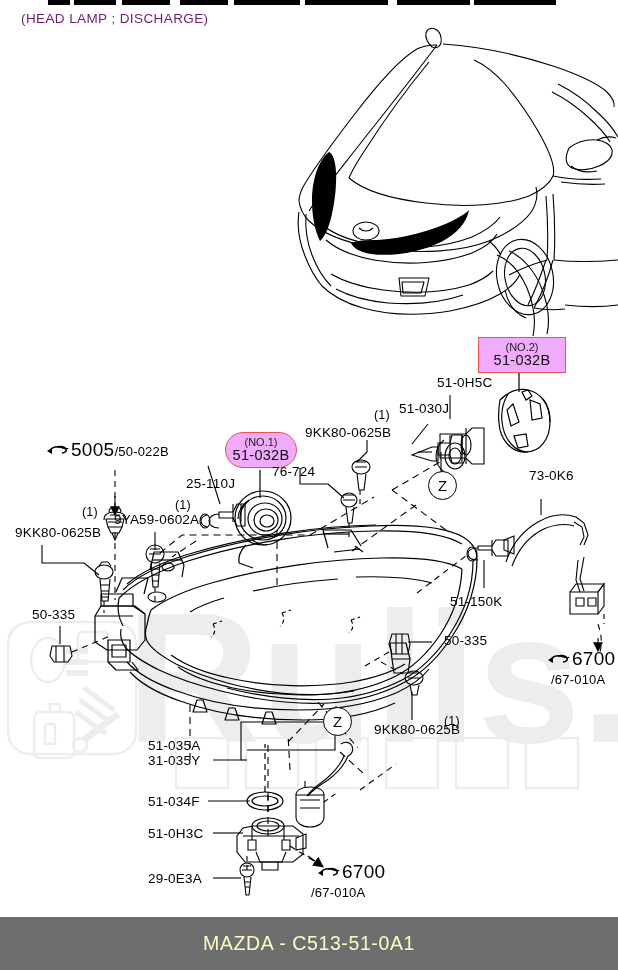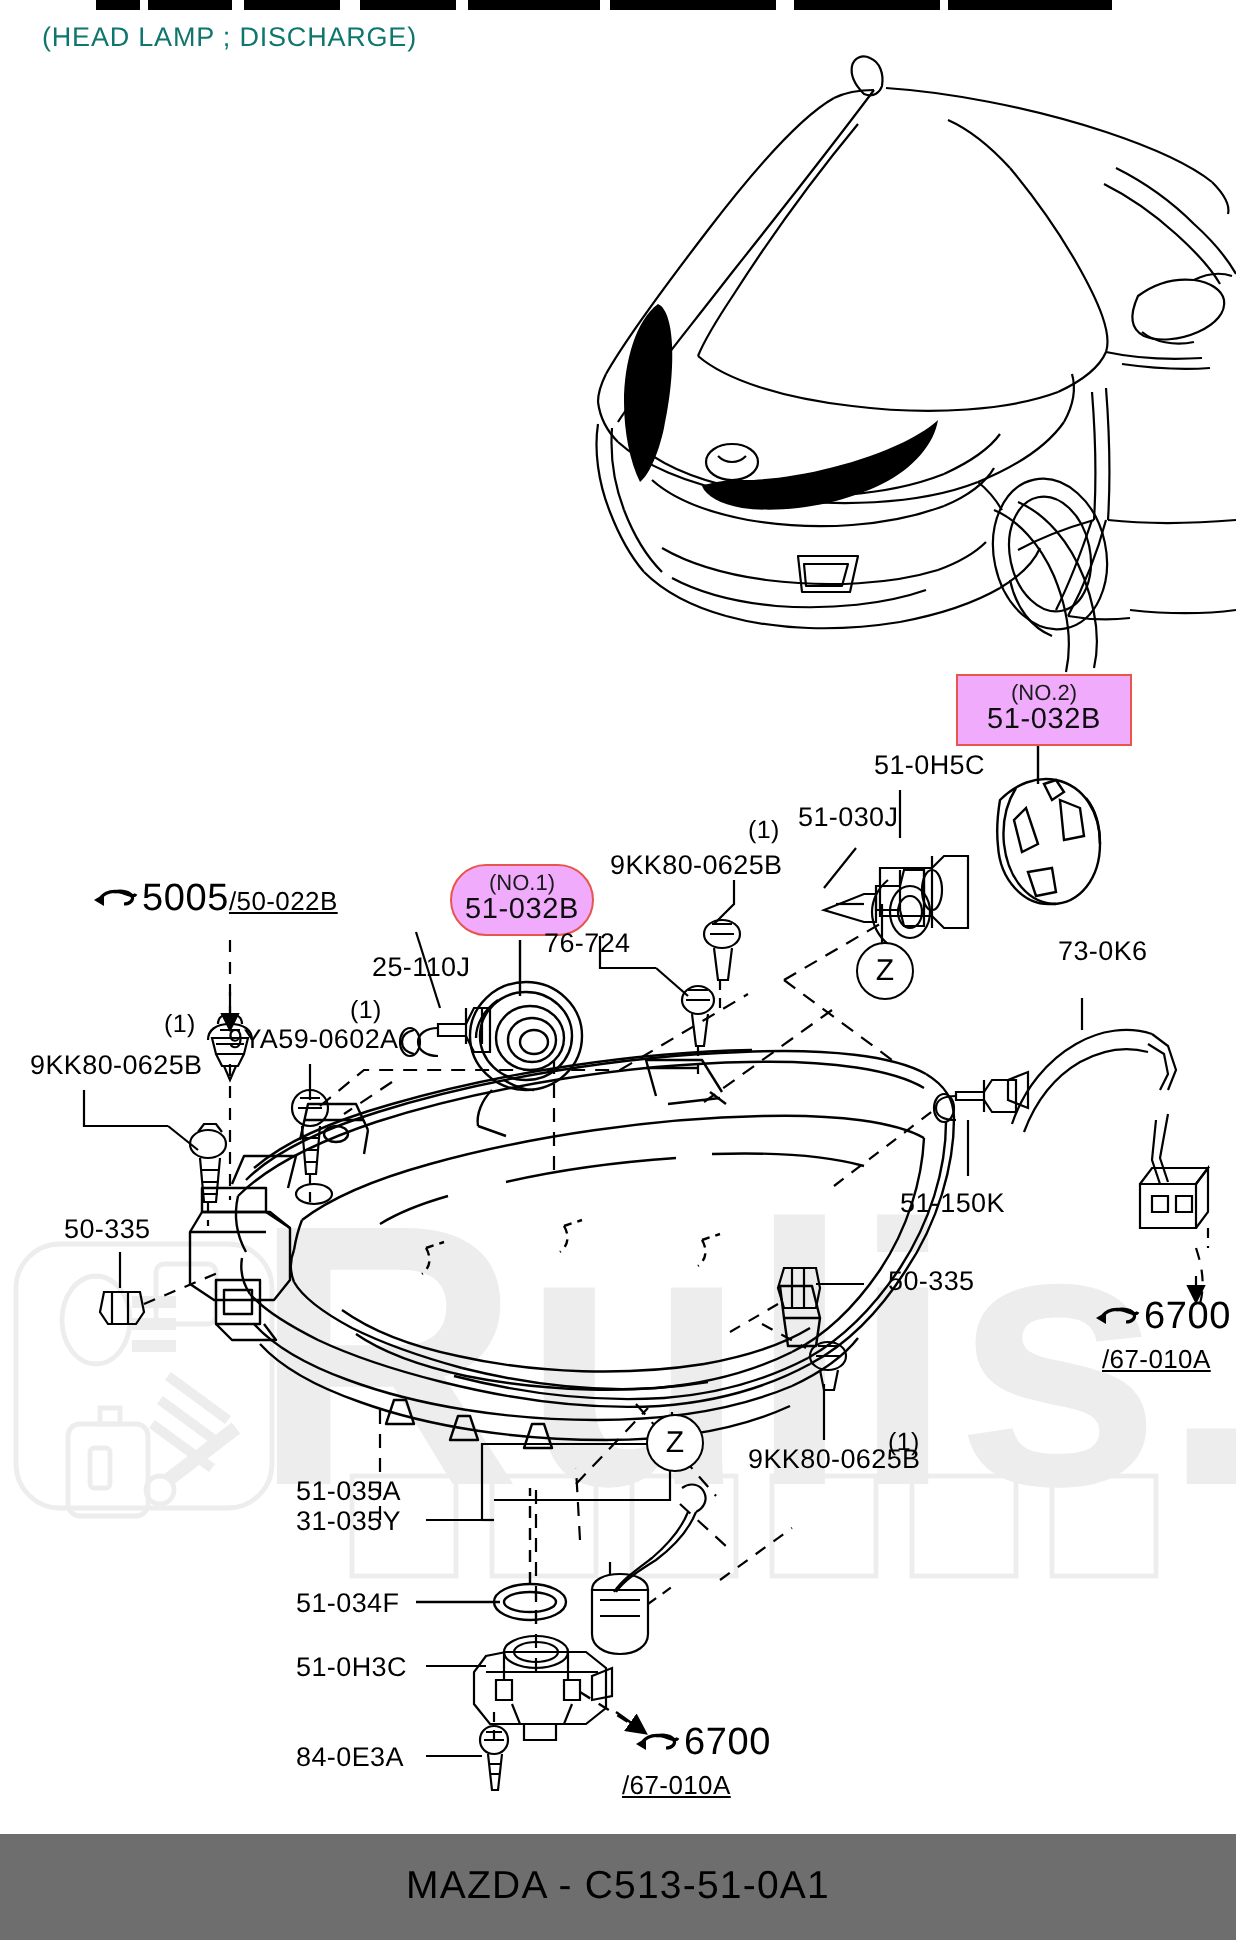--- a/index.html
+++ b/index.html
@@ -2,42 +2,42 @@
 <html><head>
 <meta charset="utf-8">
 <style>
   html,body{margin:0;padding:0;background:#fff;}
   body{width:618px;height:970px;font-family:"Liberation Sans",sans-serif;position:relative;overflow:hidden;}
   #page{position:relative;width:618px;height:970px;background:#fff;overflow:hidden;}
 
   .topbar{position:absolute;left:0;top:0;width:618px;height:5px;background:#000;}
   .topbar .seg{position:absolute;top:0;height:5px;background:#fff;}
 
-  .title{position:absolute;left:21px;top:11px;font-size:13.5px;color:#0f766e;letter-spacing:.4px;white-space:nowrap;}
+  .title{position:absolute;left:21px;top:11px;font-size:13.5px;color:#701a75;letter-spacing:.4px;white-space:nowrap;}
 
   svg.layer{position:absolute;left:0;top:0;width:618px;height:970px;overflow:visible;}
   svg.wm{z-index:0;}
   svg.art{z-index:3;}
 
   .lbl{position:absolute;font-size:13.5px;color:#000;white-space:nowrap;letter-spacing:.2px;z-index:5;}
   .lbl.qty{font-size:12.5px;}
   .big{font-size:19px;font-weight:400;letter-spacing:.3px;}
-  .sub{font-size:13px;text-decoration:underline;}
+  .sub{font-size:13px;}
 
   .hl{position:absolute;background:#f0abfc;border:1px solid #e8554c;z-index:4;
       display:flex;flex-direction:column;align-items:center;justify-content:center;line-height:1.05;}
   .hl .no{font-size:11px;color:#1b1b1b;}
   .hl .pn{font-size:14.5px;color:#0d0d0d;letter-spacing:.3px;}
 
   .zmark{position:absolute;width:27px;height:27px;border:1.6px solid #000;border-radius:50%;
          display:flex;align-items:center;justify-content:center;font-size:15px;background:#fff;z-index:5;}
 
   .footer{position:absolute;left:0;top:917px;width:618px;height:53px;background:#6e6e6e;
           display:flex;align-items:center;justify-content:center;gap:26px;z-index:8;}
-  .footer span{color:#000000;font-size:19.5px;letter-spacing:.6px;}
+  .footer span{color:#fef9c3;font-size:19.5px;letter-spacing:.6px;}
 
   .clampicon{display:inline-block;vertical-align:-2px;margin-right:2px;}
 </style>
 </head>
 <body>
 
 <div id="page">
 
   <div class="topbar">
     <div class="seg" style="left:0;width:48px;"></div>
@@ -498,21 +498,21 @@
   <div class="lbl" style="left:32px;top:607px;">50-335</div>
   <div class="lbl" style="left:444px;top:633px;">50-335</div>
 
   <div class="lbl qty" style="left:444px;top:714px;">(1)</div>
   <div class="lbl" style="left:374px;top:722px;">9KK80-0625B</div>
 
   <div class="lbl" style="left:148px;top:738px;">51-035A</div>
   <div class="lbl" style="left:148px;top:753px;">31-035Y</div>
   <div class="lbl" style="left:148px;top:794px;">51-034F</div>
   <div class="lbl" style="left:148px;top:826px;">51-0H3C</div>
-  <div class="lbl" style="left:148px;top:871px;">84-0E3A</div>
+  <div class="lbl" style="left:148px;top:871px;">29-0E3A</div>
 
   <div class="lbl" style="left:548px;top:648px;">
     <span class="clampicon">
       <svg width="22" height="13" viewBox="0 0 22 13">
           <path d="M3 7c0-4 5-6 10-5 4 1 7 3 8 1" fill="none" stroke="#000" stroke-width="1.6"></path>
           <path d="M10 2c4-1 8 0 9 2 1 2-1 4-4 4" fill="none" stroke="#000" stroke-width="1.6"></path>
           <path d="M0 6l5-3v6z" fill="#000"></path>
         </svg>
     </span><span class="big">6700</span>
   </div>

